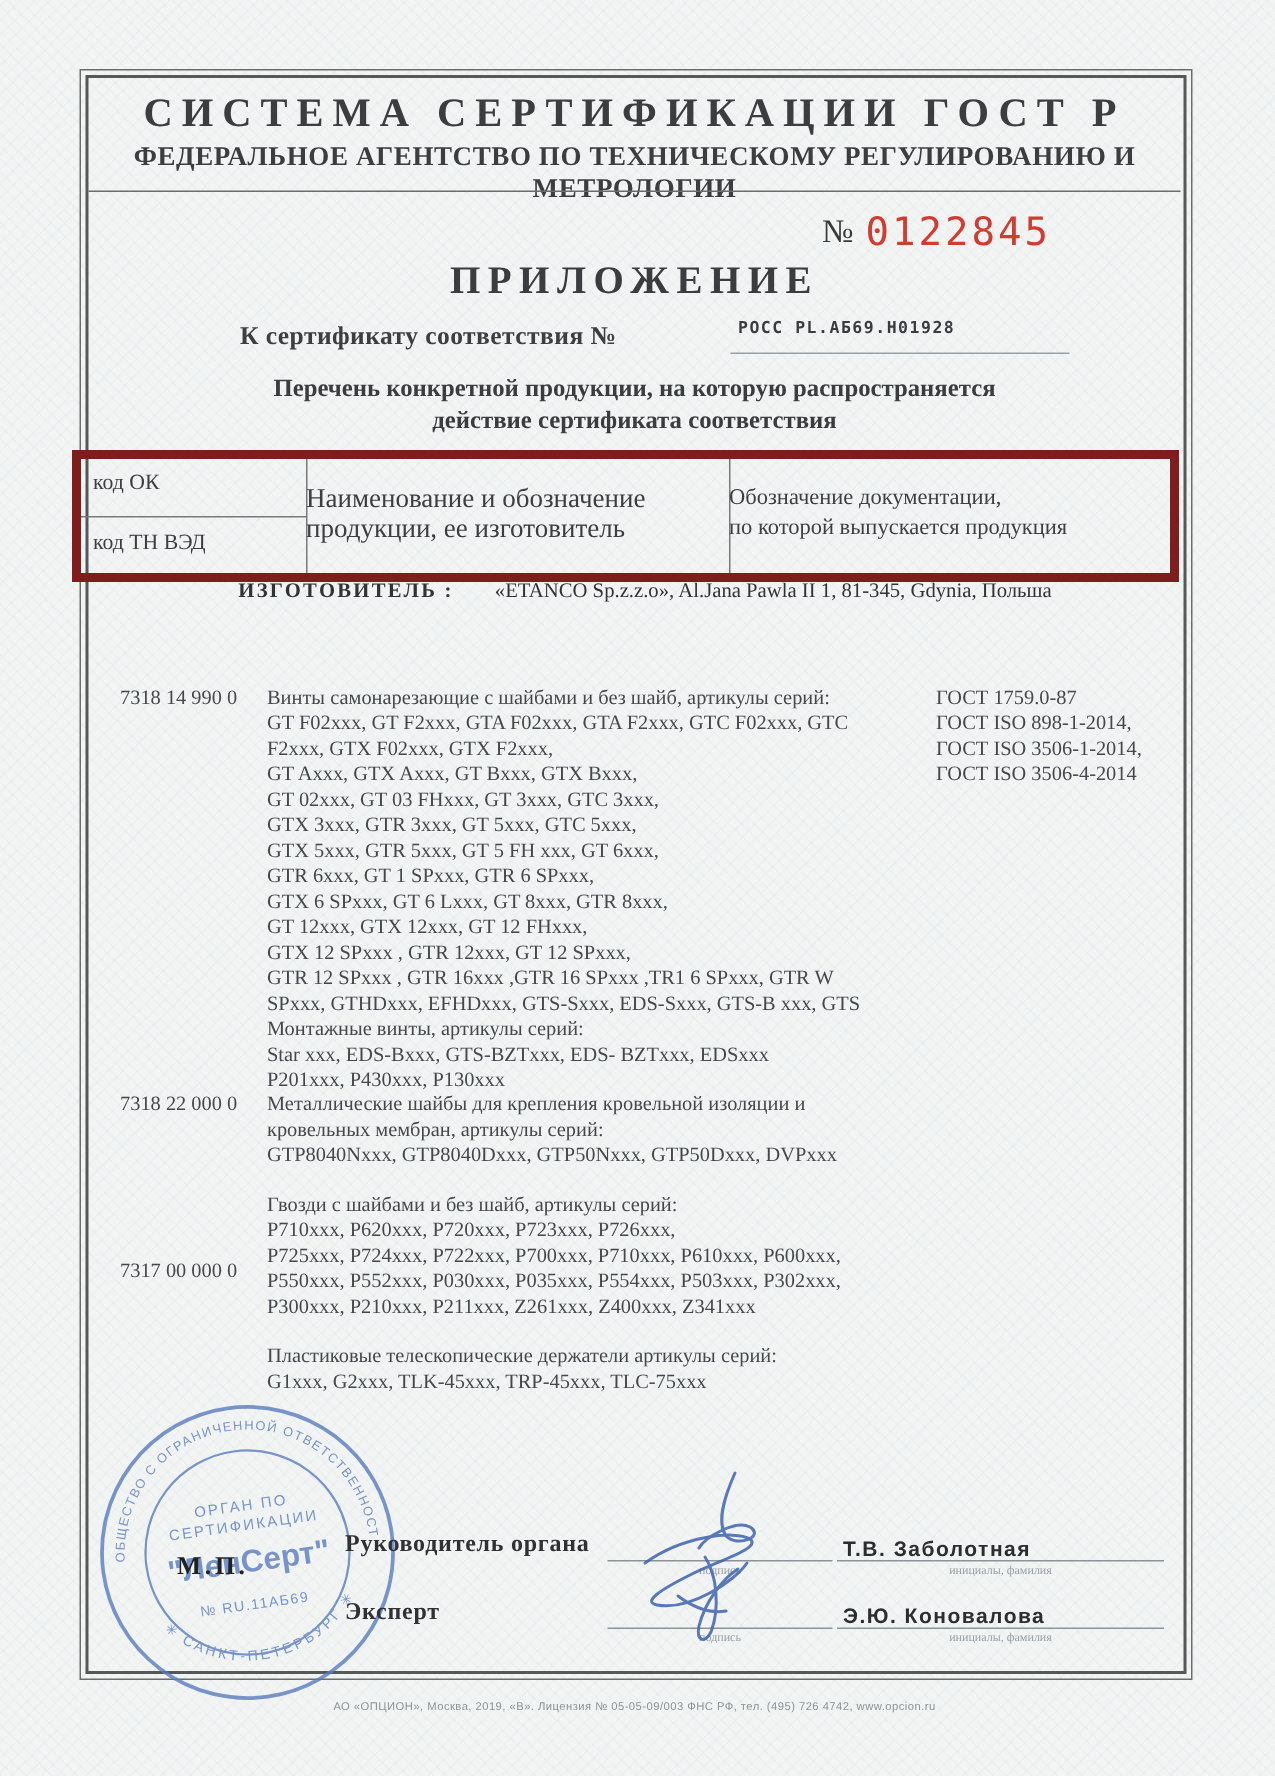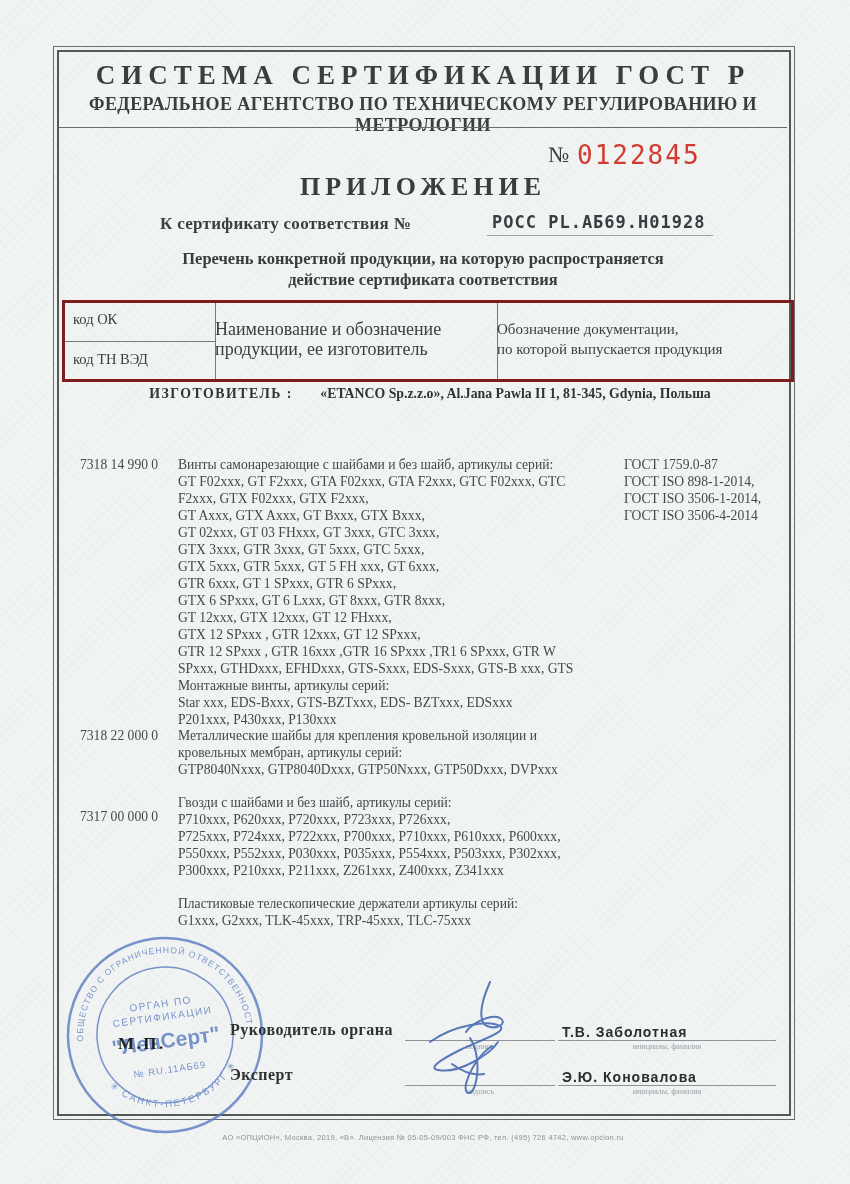--- a/index.html
+++ b/index.html
@@ -22,43 +22,43 @@
          letter-spacing:0.4px;color:#3b3d3f;transform:scaleX(1.0);}
   .hrule{left:59px;top:127px;width:728px;height:0;border-top:1.5px solid #6a6c6b;}
   .formnum{left:548px;top:140px;white-space:nowrap;}
   .formnum .no{font-size:22px;color:#3a3a3a;vertical-align:2px;}
   .formnum .digits{font-family:"DejaVu Sans Mono", monospace;font-size:26px;letter-spacing:2px;
          color:#d23b30;margin-left:8px;}
   .appendix-title{left:53px;top:172px;width:740px;text-align:center;font-weight:bold;
          font-size:26px;letter-spacing:5px;color:#3a3c3e;}
   .certline{left:160px;top:214px;font-size:17px;font-weight:600;color:#3c3e40;letter-spacing:0.3px;}
   .certnum{left:492px;top:212px;font-family:"DejaVu Sans Mono", monospace;font-weight:bold;
-         font-size:17px;letter-spacing:1px;color:#3a3c40;}
+         font-size:11px;letter-spacing:1px;color:#3a3c40;}
   .certnum-line{left:487px;top:235px;width:226px;border-top:1px solid #9aa0a4;}
   .desc1{left:53px;top:249px;width:740px;text-align:center;font-weight:bold;font-size:16.5px;color:#3a3c3e;}
   .desc2{left:53px;top:270px;width:740px;text-align:center;font-weight:bold;font-size:16.5px;color:#3a3c3e;}
-  #spec-table{left:62px;top:300px;width:726px;height:76px;border:3px solid #7f1d1d;}
+  #spec-table{left:48px;top:300px;width:726px;height:76px;border:6px solid #7f1d1d;}
   #spec-table .v1{position:absolute;left:150px;top:0;bottom:0;border-left:1px solid #787a79;}
   #spec-table .v2{position:absolute;left:432px;top:0;bottom:0;border-left:1px solid #787a79;}
   #spec-table .hsplit{position:absolute;left:0;top:38px;width:150px;border-top:1px solid #787a79;}
   .cell-ok{position:absolute;left:8px;top:8px;font-size:14.5px;color:#3c3e40;}
   .cell-tnved{position:absolute;left:8px;top:48px;font-size:14.5px;color:#3c3e40;}
   .cell-h2{position:absolute;left:150px;top:16px;width:282px;text-align:left;font-size:18px;
          line-height:20px;color:#3c3e40;}
   .cell-h3{position:absolute;left:432px;top:16px;width:294px;text-align:left;font-size:15px;
          line-height:20px;color:#3c3e40;}
   .manu{left:110px;top:386px;width:640px;text-align:center;font-size:13.8px;color:#313335;white-space:nowrap;}
   .manu .lbl{font-weight:bold;letter-spacing:1.5px;}
-  .manu .val{font-weight:bold;margin-left:24px;}
+  .manu .val{font-weight:normal;margin-left:24px;}
   .pblock{position:absolute;left:80px;width:700px;display:flex;align-items:flex-start;
          font-size:13.6px;line-height:17px;color:#45474b;}
   .col-code{width:98px;flex:none;white-space:nowrap;}
   .col-lines{width:446px;flex:none;}
   .col-docs{width:156px;flex:none;}
-  .code-offset-2{margin-top:14px;}
+  .code-offset-2{margin-top:44px;}
   .sig-role{font-weight:bold;font-size:16px;color:#2f3133;letter-spacing:0.5px;}
   .sig-line{border-top:1px solid #8d9397;}
   .sig-cap{font-size:8px;color:#9aa0a6;}
   .sig-name{font-family:Liberation Sans, sans-serif;font-weight:bold;font-size:14px;
          letter-spacing:1px;color:#2b2d2f;white-space:nowrap;}
   .mp{left:118px;top:1034px;font-size:17px;font-weight:600;letter-spacing:2.5px;color:#1f2123;}
   .imprint{left:53px;top:1133px;width:740px;text-align:center;font-family:"Liberation Sans", sans-serif;
          font-size:7.5px;color:#8d9296;letter-spacing:0.3px;}
   svg text{font-family:"Liberation Sans", sans-serif;}
 </style>

